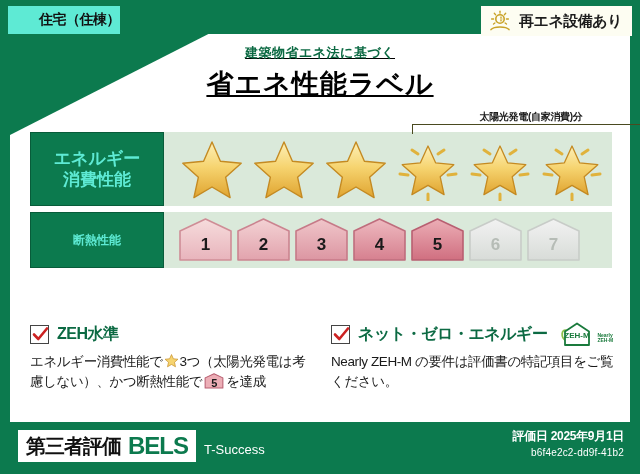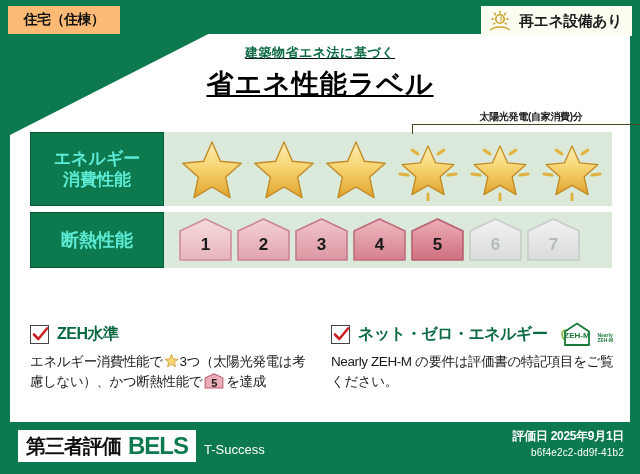--- a/index.html
+++ b/index.html
@@ -13,22 +13,22 @@
     width: 640px; height: 474px;
     background: #0c7a4e;
     overflow: hidden;
   }
 
   
   .corner-tag {
     position: absolute;
     left: 8px; top: 6px;
     width: 112px; height: 28px;
-    background: #fdba74;
-    display: flex; align-items: center; justify-content: center;
+    background: #5eead4;
+    display: flex; align-items: center; justify-content: flex-end;
     font-size: 14px; font-weight: bold; color: #111;
     letter-spacing: -0.5px;
     z-index: 6;
   }
 
   
   .reene-badge {
     position: absolute;
     right: 8px; top: 6px;
     height: 30px;
@@ -88,21 +88,21 @@
     line-height: 1.25; letter-spacing: 0px;
   }
   .row-field {
     flex: 1;
     background: #dae9da;
     display: flex; align-items: center;
     padding-left: 14px;
     position: relative;
   }
   .row-insul { height: 56px; }
-  .row-insul .row-label { font-size: 18px; }
+  .row-insul .row-label { font-size: 12px; }
 
   
   .stars { display: flex; align-items: center; gap: 4px; }
   .star-cell { position: relative; width: 68px; height: 64px; }
   .star-svg { width: 68px; height: 64px; display: block; }
 
   
   .solar-note {
     position: absolute;
     left: 246px; top: -22px;

